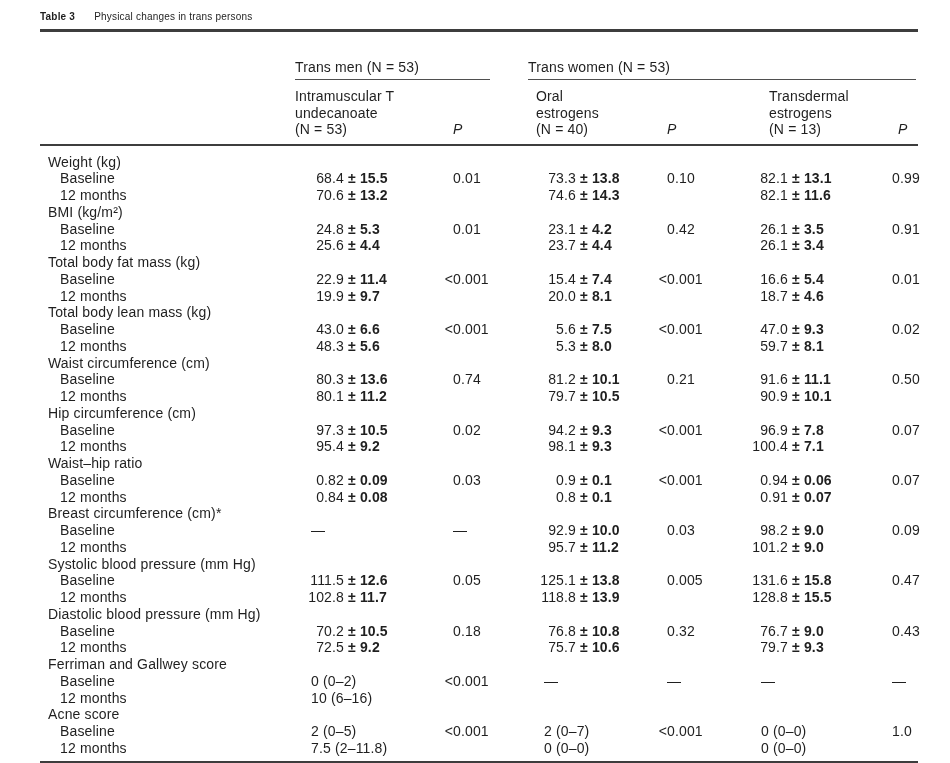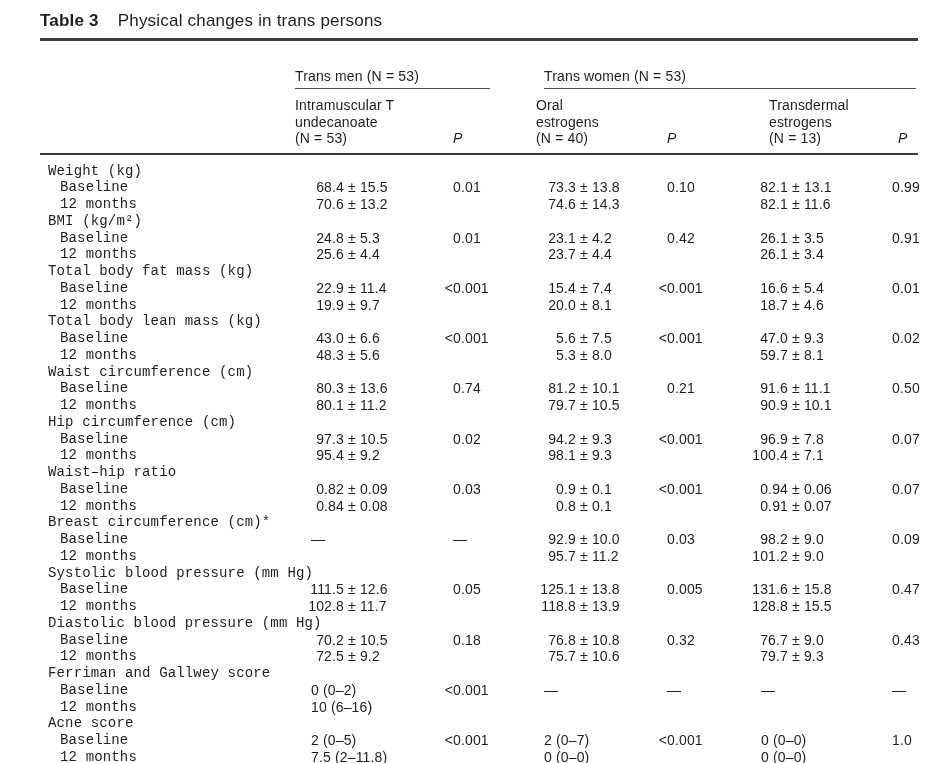--- a/index.html
+++ b/index.html
@@ -6,61 +6,61 @@
   html,body { background:#ffffff; }
   body {
     width:950px; height:763px;
     font-family:"Liberation Sans", sans-serif;
     color:#1f1f1f;
     overflow:hidden;
   }
   .sheet { padding:11px 0 0 40px; }
 
   
-  .caption { font-size:17px; letter-spacing:.2px; white-space:nowrap; }
+  .caption { font-size:10px; letter-spacing:.2px; white-space:nowrap; }
   .cap-label { font-weight:bold; margin-right:19px; }
 
   .rule-top { width:878px; height:2.5px; background:#3d3d3d; margin-top:7px; }
 
   
   table {
     border-collapse:collapse; table-layout:fixed;
     width:878px; font-size:14px; letter-spacing:.15px;
   }
   th { font-weight:normal; text-align:left; vertical-align:bottom; }
 
   .group-row th { height:36px; }
   .g-line { border-bottom:1.7px solid #4f4f4f; padding-bottom:4px; white-space:nowrap; }
   .g-men  .g-line { margin-right:38px;margin-top:27px; }
-  .g-women .g-line { margin-left:16px; margin-right:2px; }
+  .g-women .g-line { margin-left:0; margin-right:2px; }
 
   .sub-row th {
     height:65px; border-bottom:2.5px solid #3d3d3d;
     padding-bottom:6px; line-height:16.4px;
   }
   .pre { white-space:pre-line; }
   th.p-col { font-style:italic; }
   th.p1, td.p1 { padding-left:8px; }
   th.p2, td.p2 { padding-left:7px; }
   td.p3 { padding-left:2px; }
   th.p3 { padding-left:8px; }
 
   td { line-height:16.75px; vertical-align:top; white-space:nowrap; }
   tbody tr:first-child td { padding-top:8px; }
   tbody tr:last-child td { border-bottom:2.5px solid #3d3d3d; padding-bottom:4px; }
 
-  .lbl { padding-left:8px;font-family:Liberation Mono, monospace; }
+  .lbl { padding-left:8px; }
   .sub-lbl { padding-left:20px; }
 
   .val .a { display:inline-block; text-align:right; white-space:pre; }
   .v1 .a { width:49px; }
   .v2 .a { width:48px; }
   .v3 .a { width:43px; }
   .val .a.ind { width:auto; text-align:left; padding-left:16px; }
-  .val .b { white-space:pre; }
+  .val .b { white-space:pre;font-weight:bold; }
 
   .pv { position:relative; }
   .lt { position:absolute; transform:translateX(-100%); }
 </style>
 </head>
 <body>
 
 <div class="sheet">
   <div class="caption">
     <span class="cap-label">Table 3</span><span class="cap-title">Physical changes in trans persons</span>

